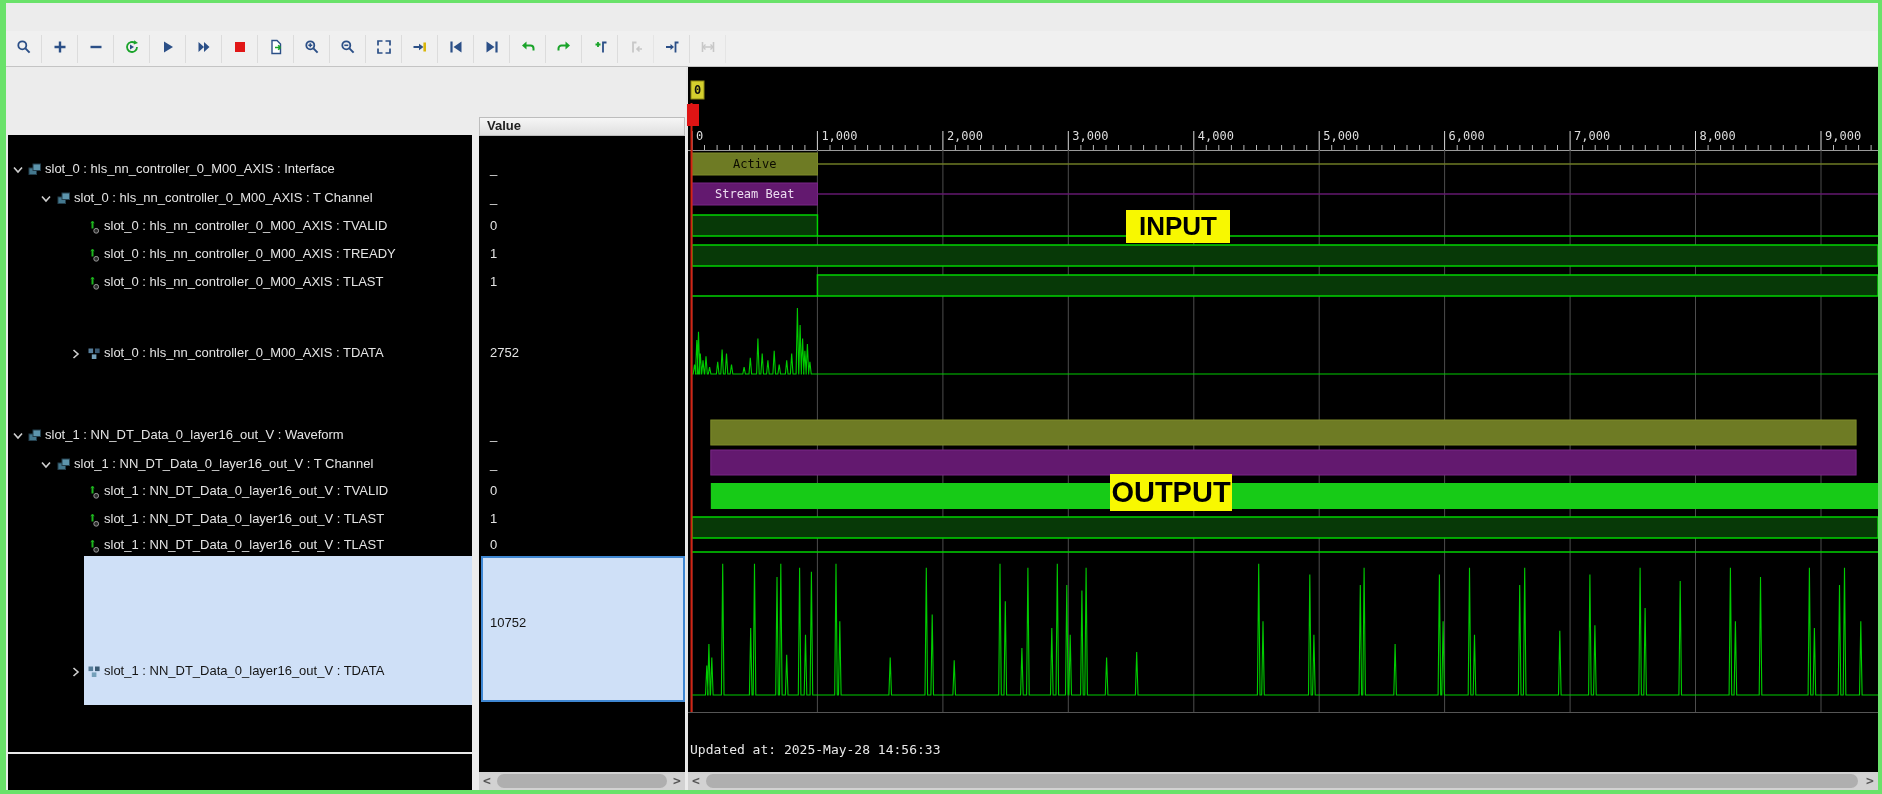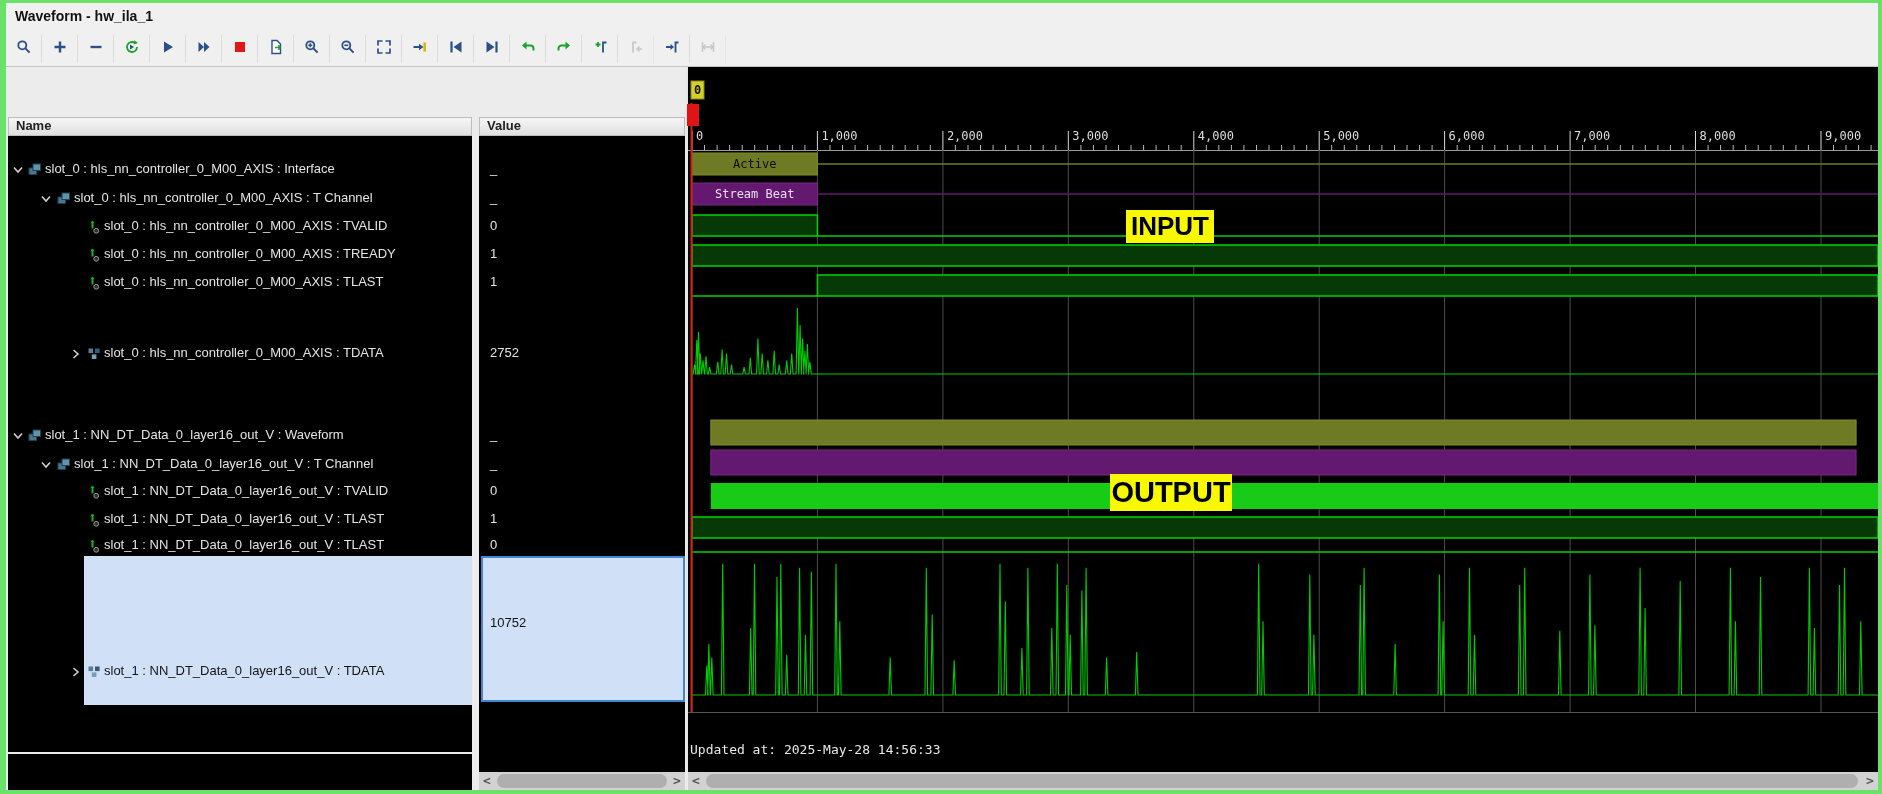--- a/index.html
+++ b/index.html
@@ -50,23 +50,20 @@
 </head>
 <body>
 
 <div class="win">
 
   <div class="abs border-strip" style="left:0;top:0;width:1882px;height:3px"></div>
   <div class="abs border-strip" style="left:0;top:0;width:6px;height:794px"></div>
   <div class="abs border-strip" style="left:1878px;top:0;width:4px;height:794px"></div>
   <div class="abs border-strip" style="left:0;top:790px;width:1882px;height:4px"></div>
 
-  <div class="abs titlebar">
-    <span>Waveform - hw_ila_1</span>
-  </div>
 
   <div class="abs toolbar" id="toolbar">
       <div class="tbtn">
         <span><svg width="16" height="16" viewBox="0 0 16 16" fill="none">
             <circle cx="6.3" cy="6.3" r="4" stroke="#2b4f87" stroke-width="1.8"></circle>
             <line x1="9.4" y1="9.4" x2="13.6" y2="13.6" stroke="#2b4f87" stroke-width="2"></line>
           </svg></span>
       </div>
       <div class="tbtn">
         <span><svg width="16" height="16" viewBox="0 0 16 16" fill="none">
@@ -177,23 +174,20 @@
       </div>
       <div class="tbtn disabled">
         <span><svg width="16" height="16" viewBox="0 0 16 16" fill="none">
             <path d="M2.5 3v10M13.5 3v10M2.5 8h11" stroke="#a0a0a0" stroke-width="1.6"></path>
             <path d="M5.5 5.5L3 8l2.5 2.5M10.5 5.5L13 8l-2.5 2.5" stroke="#a0a0a0" stroke-width="1.4"></path>
           </svg></span>
       </div>
     </div>
 
   <div class="abs leftpane"></div>
-  <div class="abs hdr" style="left:8px;width:462px">
-    <span>Name</span>
-  </div>
   <div class="abs hdr" style="left:479px;width:204px">
     <span>Value</span>
   </div>
   <div class="abs blackpanel" style="left:8px;top:135px;width:464px;height:655px"></div>
   <div class="abs blackpanel" style="left:479px;top:135px;width:206px;height:637px"></div>
   <div class="abs whiteline" style="left:8px;top:752px;width:464px;height:2px"></div>
 
   <div id="tree">
       <div class="abs selname" style="top: 556px; height: 149px;"></div>
       <div class="abs selval" style="top: 556px; height: 142px;"></div>
@@ -458,21 +452,21 @@
       <rect x="24.816" y="483" width="1167.2192" height="26" fill="#17cb17"></rect>
       <rect x="6" y="517" width="1186.0352" height="21" fill="#073907" stroke="#00d300" stroke-width="1.5"></rect>
       <line x1="6" y1="552" x2="1192.0352" y2="552" stroke="#00d300" stroke-width="1.5"></line>
       <path d="M6 695L19.5 695L20.8 665.5L22.1 695L21.6 695L22.9 644.1L24.2 695L24.5 695L25.8 657.5L27.1 695L35.4 695L36.7 563.7L38.0 695L63.4 695L64.7 628.0L66.0 695L67.2 695L68.5 563.7L69.8 695L89.7 695L91.0 577.1L92.3 695L93.5 695L94.8 563.7L96.1 695L99.4 695L100.7 654.8L102.0 695L112.3 695L113.6 567.7L114.9 695L118.2 695L119.5 634.7L120.8 695L124.1 695L125.4 571.7L126.7 695L148.7 695L150.0 563.7L151.3 695L152.5 695L153.8 621.3L155.1 695L202.9 695L204.2 657.5L205.5 695L239.0 695L240.3 567.7L241.6 695L244.9 695L246.2 614.6L247.5 695L266.9 695L268.2 660.2L269.5 695L312.7 695L314.0 563.7L315.3 695L318.0 695L319.3 601.2L320.6 695L334.6 695L335.9 648.1L337.2 695L340.6 695L341.9 567.7L343.2 695L364.5 695L365.8 628.0L367.1 695L370.0 695L371.3 563.7L372.6 695L379.5 695L380.8 585.1L382.1 695L382.9 695L384.2 634.7L385.5 695L394.6 695L395.9 590.5L397.2 695L398.8 695L400.1 567.7L401.4 695L419.3 695L420.6 657.5L421.9 695L449.4 695L450.7 652.1L452.0 695L571.4 695L572.7 563.7L574.0 695L575.7 695L577.0 621.3L578.3 695L622.5 695L623.8 574.4L625.1 695L626.6 695L627.9 634.7L629.2 695L673.0 695L674.3 585.1L675.6 695L676.8 695L678.1 567.7L679.4 695L707.8 695L709.1 644.1L710.4 695L752.1 695L753.4 574.4L754.7 695L755.8 695L757.1 621.3L758.4 695L782.2 695L783.5 567.7L784.8 695L787.2 695L788.5 634.7L789.8 695L832.4 695L833.7 585.1L835.0 695L837.4 695L838.7 567.7L840.0 695L872.5 695L873.8 630.7L875.1 695L902.6 695L903.9 574.4L905.2 695L907.6 695L908.9 625.3L910.2 695L952.8 695L954.1 567.7L955.4 695L957.8 695L959.1 607.9L960.4 695L992.9 695L994.2 581.1L995.5 695L1043.1 695L1044.4 567.7L1045.7 695L1048.1 695L1049.4 621.3L1050.7 695L1073.2 695L1074.5 577.1L1075.8 695L1122.1 695L1123.4 567.7L1124.7 695L1127.1 695L1128.4 628.0L1129.7 695L1152.2 695L1153.5 585.1L1154.8 695L1157.2 695L1158.5 567.7L1159.8 695L1173.5 695L1174.8 621.3L1176.1 695L1192.0 695" fill="none" stroke="#00cc00" stroke-width="1.1"></path>
       <line x1="5.5" y1="103" x2="5.5" y2="712" stroke="#d42313" stroke-width="2"></line>
       <rect x="1" y="104" width="12" height="22" fill="#e01414"></rect>
       <rect x="5" y="81" width="13" height="18" fill="#d4cf2e" stroke="#8f8a14"></rect>
       <text x="11.5" y="94" fill="#111" font-size="12" font-weight="bold" text-anchor="middle" font-family="DejaVu Sans Mono,monospace">0</text>
     </svg>
 
-  <div class="abs note" style="left:1126px;top:210px;width:88px;height:33px;font-size:26px;line-height:33px">INPUT</div>
+  <div class="abs note" style="left:1126px;top:210px;width:104px;height:33px;font-size:26px;line-height:33px">INPUT</div>
   <div class="abs note" style="left:1110px;top:474px;width:122px;height:37px;font-size:29px;line-height:37px">OUTPUT</div>
 
   <div class="abs updated mono">Updated at: 2025-May-28 14:56:33</div>
 
   <div class="abs sbar" style="left:479px;width:206px">
     <span class="sarrow mono" style="left:0">&lt;</span>
     <span class="sarrow mono" style="right:0">&gt;</span>
     <span class="sthumb" style="left:18px;width:170px"></span>
   </div>
   <div class="abs sbar" style="left:688px;width:1190px">

